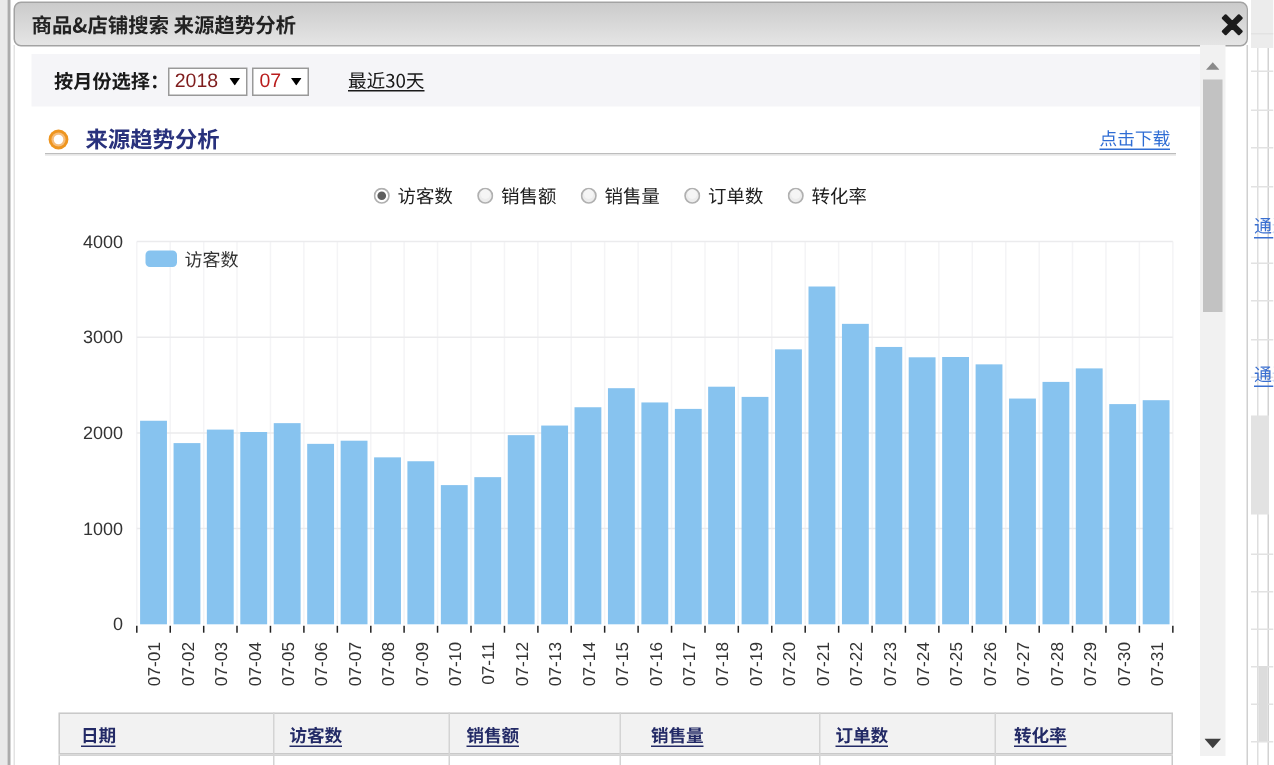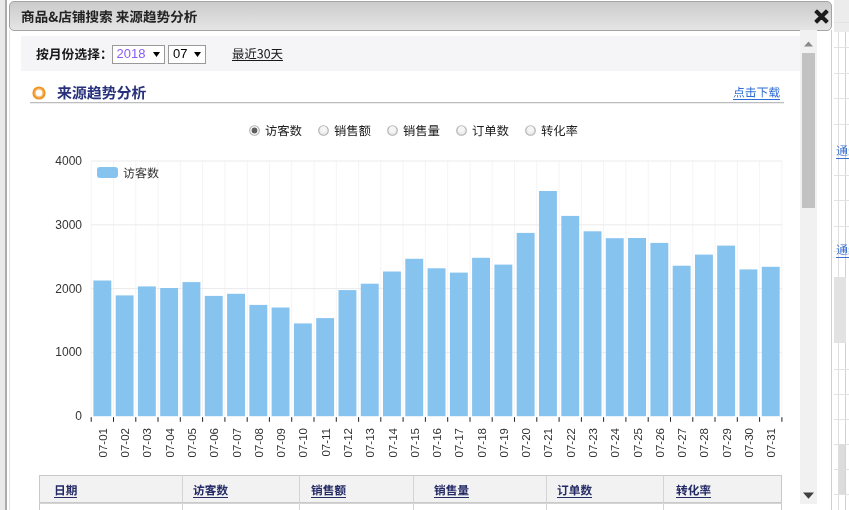--- a/index.html
+++ b/index.html
@@ -42,26 +42,26 @@
     </svg>
     <svg class="abs" style="left:804px;top:7px" width="17" height="17" viewBox="0 0 17 17">
 <path d="M4.1 2.3 L8.5 6.7 L12.9 2.3 L14.7 4.1 L10.3 8.5 L14.7 12.9 L12.9 14.7 L8.5 10.3 L4.1 14.7 L2.3 12.9 L6.7 8.5 L2.3 4.1 Z" fill="#1c1c1c" stroke="#1c1c1c" stroke-width="1.6" stroke-linejoin="round" stroke-linecap="round"></path>
     </svg>
   </div>
 <div class="abs" style="left:21px;top:36px;width:778.5px;height:34.5px;background:#f5f5f8"></div>
 <svg style="position:absolute;left:36.0px;top:43.7px" width="80" height="20" viewBox="0 0 80 20">
     <path d="M9.6 10.3C9.4 11.2 9.1 12.0 8.7 12.6L7.2 11.8C7.4 11.3 7.6 10.8 7.8 10.3ZM2.0 4.0V6.4H0.5V7.8H2.0V10.5C1.3 10.7 0.8 10.9 0.3 11.0L0.6 12.4L2.0 12.0V14.4C2.0 14.6 1.9 14.6 1.7 14.6C1.6 14.6 1.0 14.6 0.6 14.6C0.7 15.0 0.9 15.6 1.0 16.0C1.9 16.0 2.5 15.9 2.9 15.7C3.3 15.5 3.5 15.1 3.5 14.4V11.6L4.9 11.2L4.7 10.3H6.2C5.8 11.1 5.5 11.8 5.2 12.3C5.9 12.7 6.7 13.1 7.6 13.6C6.8 14.1 5.8 14.5 4.5 14.7C4.7 15.0 5.1 15.7 5.2 16.0C6.8 15.7 8.0 15.2 8.9 14.4C9.9 15.0 10.7 15.6 11.3 16.0L12.4 14.8C11.8 14.4 10.9 13.9 10.0 13.3C10.6 12.5 11.0 11.5 11.3 10.3H12.4V8.9H8.3C8.5 8.4 8.7 7.9 8.8 7.4L7.2 7.2C7.1 7.7 6.9 8.3 6.7 8.9H4.5V9.9L3.5 10.2V7.8H4.7V6.4H3.5V4.0ZM4.9 5.5V8.2H6.3V6.8H10.7V8.2H12.2V5.5H9.4C9.3 5.0 9.1 4.4 9.0 3.9L7.4 4.1C7.5 4.5 7.6 5.0 7.7 5.5Z M15.2 4.6V8.8C15.2 10.8 15.0 13.2 13.1 14.9C13.4 15.1 14.0 15.7 14.3 16.0C15.5 15.0 16.1 13.6 16.4 12.2H21.9V14.0C21.9 14.3 21.8 14.4 21.5 14.4C21.2 14.4 20.2 14.4 19.3 14.3C19.5 14.8 19.8 15.5 19.9 16.0C21.2 16.0 22.1 15.9 22.7 15.7C23.3 15.4 23.6 15.0 23.6 14.0V4.6ZM16.8 6.1H21.9V7.6H16.8ZM16.8 9.1H21.9V10.7H16.7C16.7 10.1 16.8 9.6 16.8 9.1Z M28.6 4.0C28.0 5.8 26.9 7.7 25.8 8.8C26.1 9.2 26.5 10.0 26.6 10.4C26.9 10.2 27.1 9.9 27.4 9.5V16.0H28.9V7.1C29.4 6.3 29.8 5.4 30.1 4.5ZM35.6 4.2 34.2 4.5C34.6 6.4 35.1 7.7 36.0 8.8H31.3C32.2 7.7 32.8 6.2 33.2 4.6L31.7 4.3C31.3 6.2 30.4 7.8 29.1 8.8C29.4 9.2 29.9 9.9 30.0 10.2C30.3 10.0 30.5 9.8 30.8 9.5V10.3H31.9C31.7 12.5 31.0 14.0 29.3 14.9C29.6 15.2 30.1 15.7 30.3 16.0C32.3 14.9 33.1 13.1 33.5 10.3H35.1C35.0 13.0 34.9 14.1 34.7 14.4C34.5 14.5 34.4 14.5 34.2 14.5C34.0 14.5 33.5 14.5 33.0 14.5C33.3 14.9 33.4 15.5 33.4 15.9C34.1 15.9 34.6 15.9 35.0 15.9C35.4 15.8 35.7 15.7 36.0 15.3C36.4 14.8 36.5 13.4 36.7 9.6C36.9 9.8 37.0 9.9 37.2 10.1C37.4 9.6 37.8 9.1 38.2 8.8C36.8 7.7 36.1 6.5 35.6 4.2Z M39.0 5.2C39.7 5.8 40.5 6.7 40.9 7.3L42.2 6.4C41.7 5.8 40.9 4.9 40.1 4.3ZM43.8 4.4C43.5 5.5 43.0 6.6 42.3 7.3C42.6 7.5 43.2 7.9 43.5 8.1C43.8 7.8 44.1 7.3 44.4 6.9H46.0V8.4H42.5V9.7H44.6C44.4 10.9 43.9 11.9 42.2 12.6C42.5 12.9 42.9 13.5 43.1 13.8C45.3 12.9 45.9 11.5 46.1 9.7H46.9V11.9C46.9 13.3 47.2 13.7 48.4 13.7C48.7 13.7 49.2 13.7 49.4 13.7C50.3 13.7 50.7 13.3 50.9 11.6C50.4 11.5 49.8 11.3 49.5 11.0C49.5 12.2 49.4 12.3 49.2 12.3C49.1 12.3 48.8 12.3 48.7 12.3C48.5 12.3 48.5 12.3 48.5 11.9V9.7H50.7V8.4H47.5V6.9H50.2V5.6H47.5V4.0H46.0V5.6H45.0C45.1 5.3 45.2 5.0 45.2 4.7ZM41.9 8.9H39.0V10.3H40.4V13.6C39.9 13.9 39.3 14.3 38.8 14.8L39.8 16.1C40.5 15.3 41.2 14.6 41.7 14.6C42.0 14.6 42.4 15.0 42.9 15.3C43.8 15.8 44.8 15.9 46.3 15.9C47.6 15.9 49.5 15.8 50.4 15.8C50.4 15.4 50.7 14.6 50.8 14.2C49.6 14.4 47.6 14.5 46.3 14.5C45.0 14.5 43.9 14.4 43.1 13.9C42.5 13.6 42.2 13.3 41.9 13.2Z M53.2 4.0V6.4H51.7V7.8H53.2V10.0L51.5 10.4L51.9 11.9L53.2 11.5V14.3C53.2 14.5 53.1 14.6 52.9 14.6C52.8 14.6 52.3 14.6 51.9 14.6C52.1 15.0 52.2 15.6 52.3 16.0C53.1 16.0 53.7 15.9 54.1 15.7C54.5 15.5 54.6 15.1 54.6 14.3V11.1L56.0 10.7L55.8 9.3L54.6 9.7V7.8H56.0V6.4H54.6V4.0ZM60.9 5.8C60.5 6.2 60.1 6.6 59.7 7.0C59.3 6.6 58.9 6.2 58.6 5.8ZM56.3 4.5V5.8H57.1C57.5 6.5 58.0 7.2 58.6 7.7C57.7 8.3 56.7 8.7 55.6 8.9C55.9 9.2 56.3 9.8 56.4 10.1C57.5 9.8 58.6 9.3 59.6 8.6C60.6 9.3 61.7 9.8 62.9 10.2C63.1 9.8 63.5 9.2 63.8 8.9C62.7 8.7 61.7 8.3 60.8 7.8C61.7 7.0 62.5 6.0 63.0 4.9L62.1 4.4L61.8 4.5ZM58.9 9.5V10.5H56.5V11.9H58.9V12.8H55.8V14.1H58.9V16.0H60.4V14.1H63.5V12.8H60.4V11.9H62.7V10.5H60.4V9.5Z M67.2 8.8C67.9 8.8 68.4 8.3 68.4 7.6C68.4 6.9 67.9 6.4 67.2 6.4C66.5 6.4 66.0 6.9 66.0 7.6C66.0 8.3 66.5 8.8 67.2 8.8ZM67.2 15.0C67.9 15.0 68.4 14.4 68.4 13.7C68.4 13.0 67.9 12.5 67.2 12.5C66.5 12.5 66.0 13.0 66.0 13.7C66.0 14.4 66.5 15.0 67.2 15.0Z" fill="#1a1a1a"></path>
   </svg>
 <div class="abs" style="left:111.5px;top:44.5px;width:53px;height:19px;background:#fff;border:1px solid #999;box-sizing:border-box"></div>
-<div class="abs" style="left:116.5px;top:46px;font-size:13px;color:#8b5cf6;line-height:16px">2018</div>
+<div class="abs" style="left:116.5px;top:46px;font-size:13px;color:#7f1d1d;line-height:16px">2018</div>
 <svg class="abs" style="left:152.5px;top:51.5px" width="7" height="5" viewBox="0 0 7 5">
     <path d="M0 0 L7 0 L3.5 5 Z" fill="#000"></path>
   </svg>
 <div class="abs" style="left:168px;top:44.5px;width:38px;height:19px;background:#fff;border:1px solid #999;box-sizing:border-box"></div>
-<div class="abs" style="left:173px;top:46px;font-size:13px;color:#000000;line-height:16px">07</div>
+<div class="abs" style="left:173px;top:46px;font-size:13px;color:#b91c1c;line-height:16px">07</div>
 <svg class="abs" style="left:194px;top:51.5px" width="7" height="5" viewBox="0 0 7 5">
     <path d="M0 0 L7 0 L3.5 5 Z" fill="#000"></path>
   </svg>
 <svg style="position:absolute;left:232.0px;top:43.9px" width="54" height="20" viewBox="0 0 54 20">
     <path d="M3.1 6.5H9.3V7.4H3.1ZM3.1 5.0H9.3V5.9H3.1ZM2.2 4.4V8.0H10.3V4.4ZM4.9 9.5V10.4H2.7V9.5ZM0.6 13.9 0.7 14.7 4.9 14.2V15.4H5.8V14.1L6.5 14.0V13.2L5.8 13.3V9.5H11.8V8.7H0.6V9.5H1.8V13.7ZM6.3 10.3V11.1H7.0L6.8 11.1C7.2 12.0 7.7 12.8 8.3 13.5C7.6 14.0 6.9 14.4 6.1 14.7C6.2 14.8 6.5 15.1 6.6 15.3C7.4 15.0 8.2 14.6 8.9 14.1C9.6 14.6 10.5 15.1 11.4 15.3C11.5 15.1 11.8 14.8 12.0 14.6C11.0 14.4 10.2 14.0 9.6 13.5C10.4 12.7 11.0 11.7 11.4 10.5L10.9 10.3L10.7 10.3ZM7.6 11.1H10.3C10.0 11.8 9.5 12.4 8.9 13.0C8.4 12.4 7.9 11.8 7.6 11.1ZM4.9 11.0V11.9H2.7V11.0ZM4.9 12.6V13.4L2.7 13.7V12.6Z M13.4 4.7C14.1 5.3 14.9 6.3 15.3 6.9L16.0 6.3C15.6 5.7 14.8 4.8 14.1 4.2ZM23.1 4.0C21.9 4.4 19.5 4.6 17.5 4.7V7.5C17.5 9.1 17.4 11.3 16.3 12.9C16.6 13.0 17.0 13.3 17.1 13.5C18.1 12.1 18.4 10.1 18.5 8.5H21.0V13.4H21.9V8.5H24.2V7.6H18.5V7.5V5.5C20.4 5.3 22.5 5.1 23.9 4.7ZM15.6 8.5H13.0V9.4H14.7V12.8C14.2 13.0 13.5 13.6 12.9 14.3L13.5 15.2C14.1 14.3 14.7 13.6 15.2 13.6C15.4 13.6 15.8 14.0 16.4 14.3C17.2 14.9 18.3 15.0 19.8 15.0C21.0 15.0 23.2 14.9 24.1 14.9C24.1 14.6 24.3 14.1 24.4 13.9C23.2 14.0 21.3 14.1 19.8 14.1C18.4 14.1 17.4 14.0 16.6 13.5C16.1 13.3 15.9 13.1 15.6 12.9Z M28.1 14.5C29.7 14.5 31.0 13.6 31.0 12.0C31.0 10.7 30.1 9.9 29.1 9.6V9.6C30.0 9.3 30.7 8.5 30.7 7.4C30.7 6.0 29.6 5.1 28.0 5.1C27.0 5.1 26.2 5.6 25.5 6.2L26.1 6.9C26.6 6.4 27.3 6.1 28.0 6.1C28.9 6.1 29.5 6.6 29.5 7.5C29.5 8.5 28.9 9.2 27.0 9.2V10.1C29.1 10.1 29.8 10.8 29.8 11.9C29.8 13.0 29.1 13.6 28.0 13.6C27.0 13.6 26.3 13.1 25.7 12.6L25.2 13.3C25.8 13.9 26.6 14.5 28.1 14.5Z M35.1 14.5C36.9 14.5 38.0 13.0 38.0 9.8C38.0 6.7 36.9 5.1 35.1 5.1C33.4 5.1 32.3 6.7 32.3 9.8C32.3 13.0 33.4 14.5 35.1 14.5ZM35.1 13.6C34.1 13.6 33.4 12.5 33.4 9.8C33.4 7.2 34.1 6.0 35.1 6.0C36.2 6.0 36.9 7.2 36.9 9.8C36.9 12.5 36.2 13.6 35.1 13.6Z M39.4 8.7V9.7H43.9C43.5 11.4 42.3 13.3 39.1 14.6C39.3 14.8 39.6 15.1 39.7 15.4C42.9 14.0 44.2 12.2 44.8 10.4C45.8 12.8 47.4 14.5 49.9 15.3C50.0 15.1 50.3 14.7 50.5 14.5C48.0 13.8 46.3 12.0 45.4 9.7H50.2V8.7H45.1C45.2 8.3 45.2 7.8 45.2 7.3V5.9H49.6V4.9H39.8V5.9H44.2V7.3C44.2 7.8 44.2 8.3 44.1 8.7Z" fill="#1a1a1a"></path>
   </svg>
 <div style="position:absolute;left:232.0px;top:60.3px;width:51px;height:1px;background:#1a1a1a"></div>
 <svg class="abs" style="left:31.5px;top:85.5px" width="14" height="14" viewBox="0 0 14 14">
 <circle cx="7" cy="7" r="6.6" fill="#ee951f"></circle>
     <circle cx="7" cy="7" r="4.7" fill="#f5bd7c"></circle>

